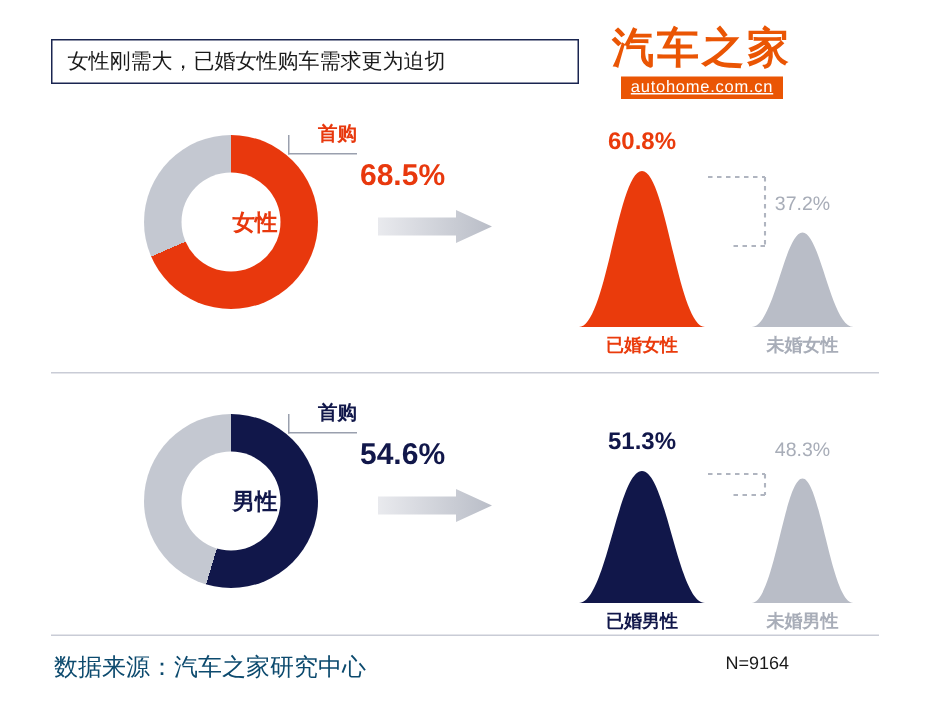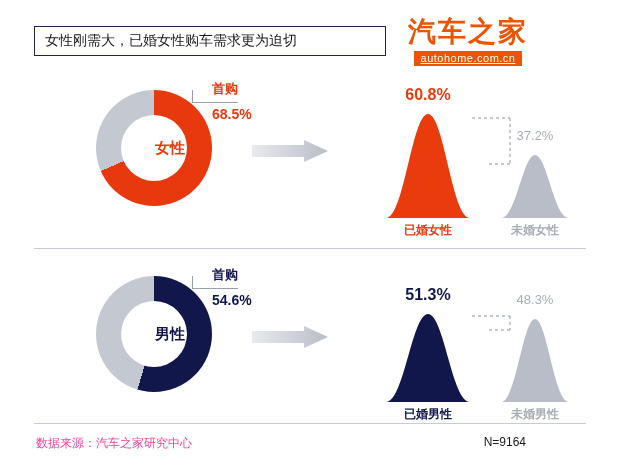--- a/index.html
+++ b/index.html
@@ -104,23 +104,24 @@
     background: #9aa0ae;
   }
   .seg-name {
     position: absolute;
     font-size: 13px; font-weight: bold;
     font-family: "DejaVu Sans", sans-serif;
     white-space: nowrap;
   }
   .seg-value {
     position: absolute;
-    font-size: 14px; font-weight: bold;
-    font-family: "Liberation Sans", sans-serif;
-    white-space: nowrap;
+    font-size: 20px; font-weight: bold;
+    font-family: "Liberation Sans", sans-serif;
+    white-space: nowrap;
+    margin-left: 28px;
   }
   .female .seg-name { color: #e8380d; }
   .female .seg-value { color: #e8380d; }
   .male .seg-name { color: #11174a; }
   .male .seg-value { color: #11174a; }
 
   
   .arrow {
     position: absolute;
     top: 68px; left: 252px;
@@ -151,22 +152,22 @@
   .c-navy { color: #11174a; }
   .c-gray { color: #a8adb8; font-weight: bold; }
   .bold { font-weight: bold; }
 
   .dotted-bracket { position: absolute; }
 
   
   .source {
     position: absolute;
     left: 36px; top: 435px;
-    font-size: 12px;
-    color: #ec4899;
+    font-size: 16px;
+    color: #0c4a6e;
     font-family: Liberation Serif, serif;
   }
   .nval {
     position: absolute;
     right: 34px; top: 435px;
     font-size: 12px;
     color: #1a1a1a;
     font-family: "Liberation Sans", sans-serif;
   }
 </style>

